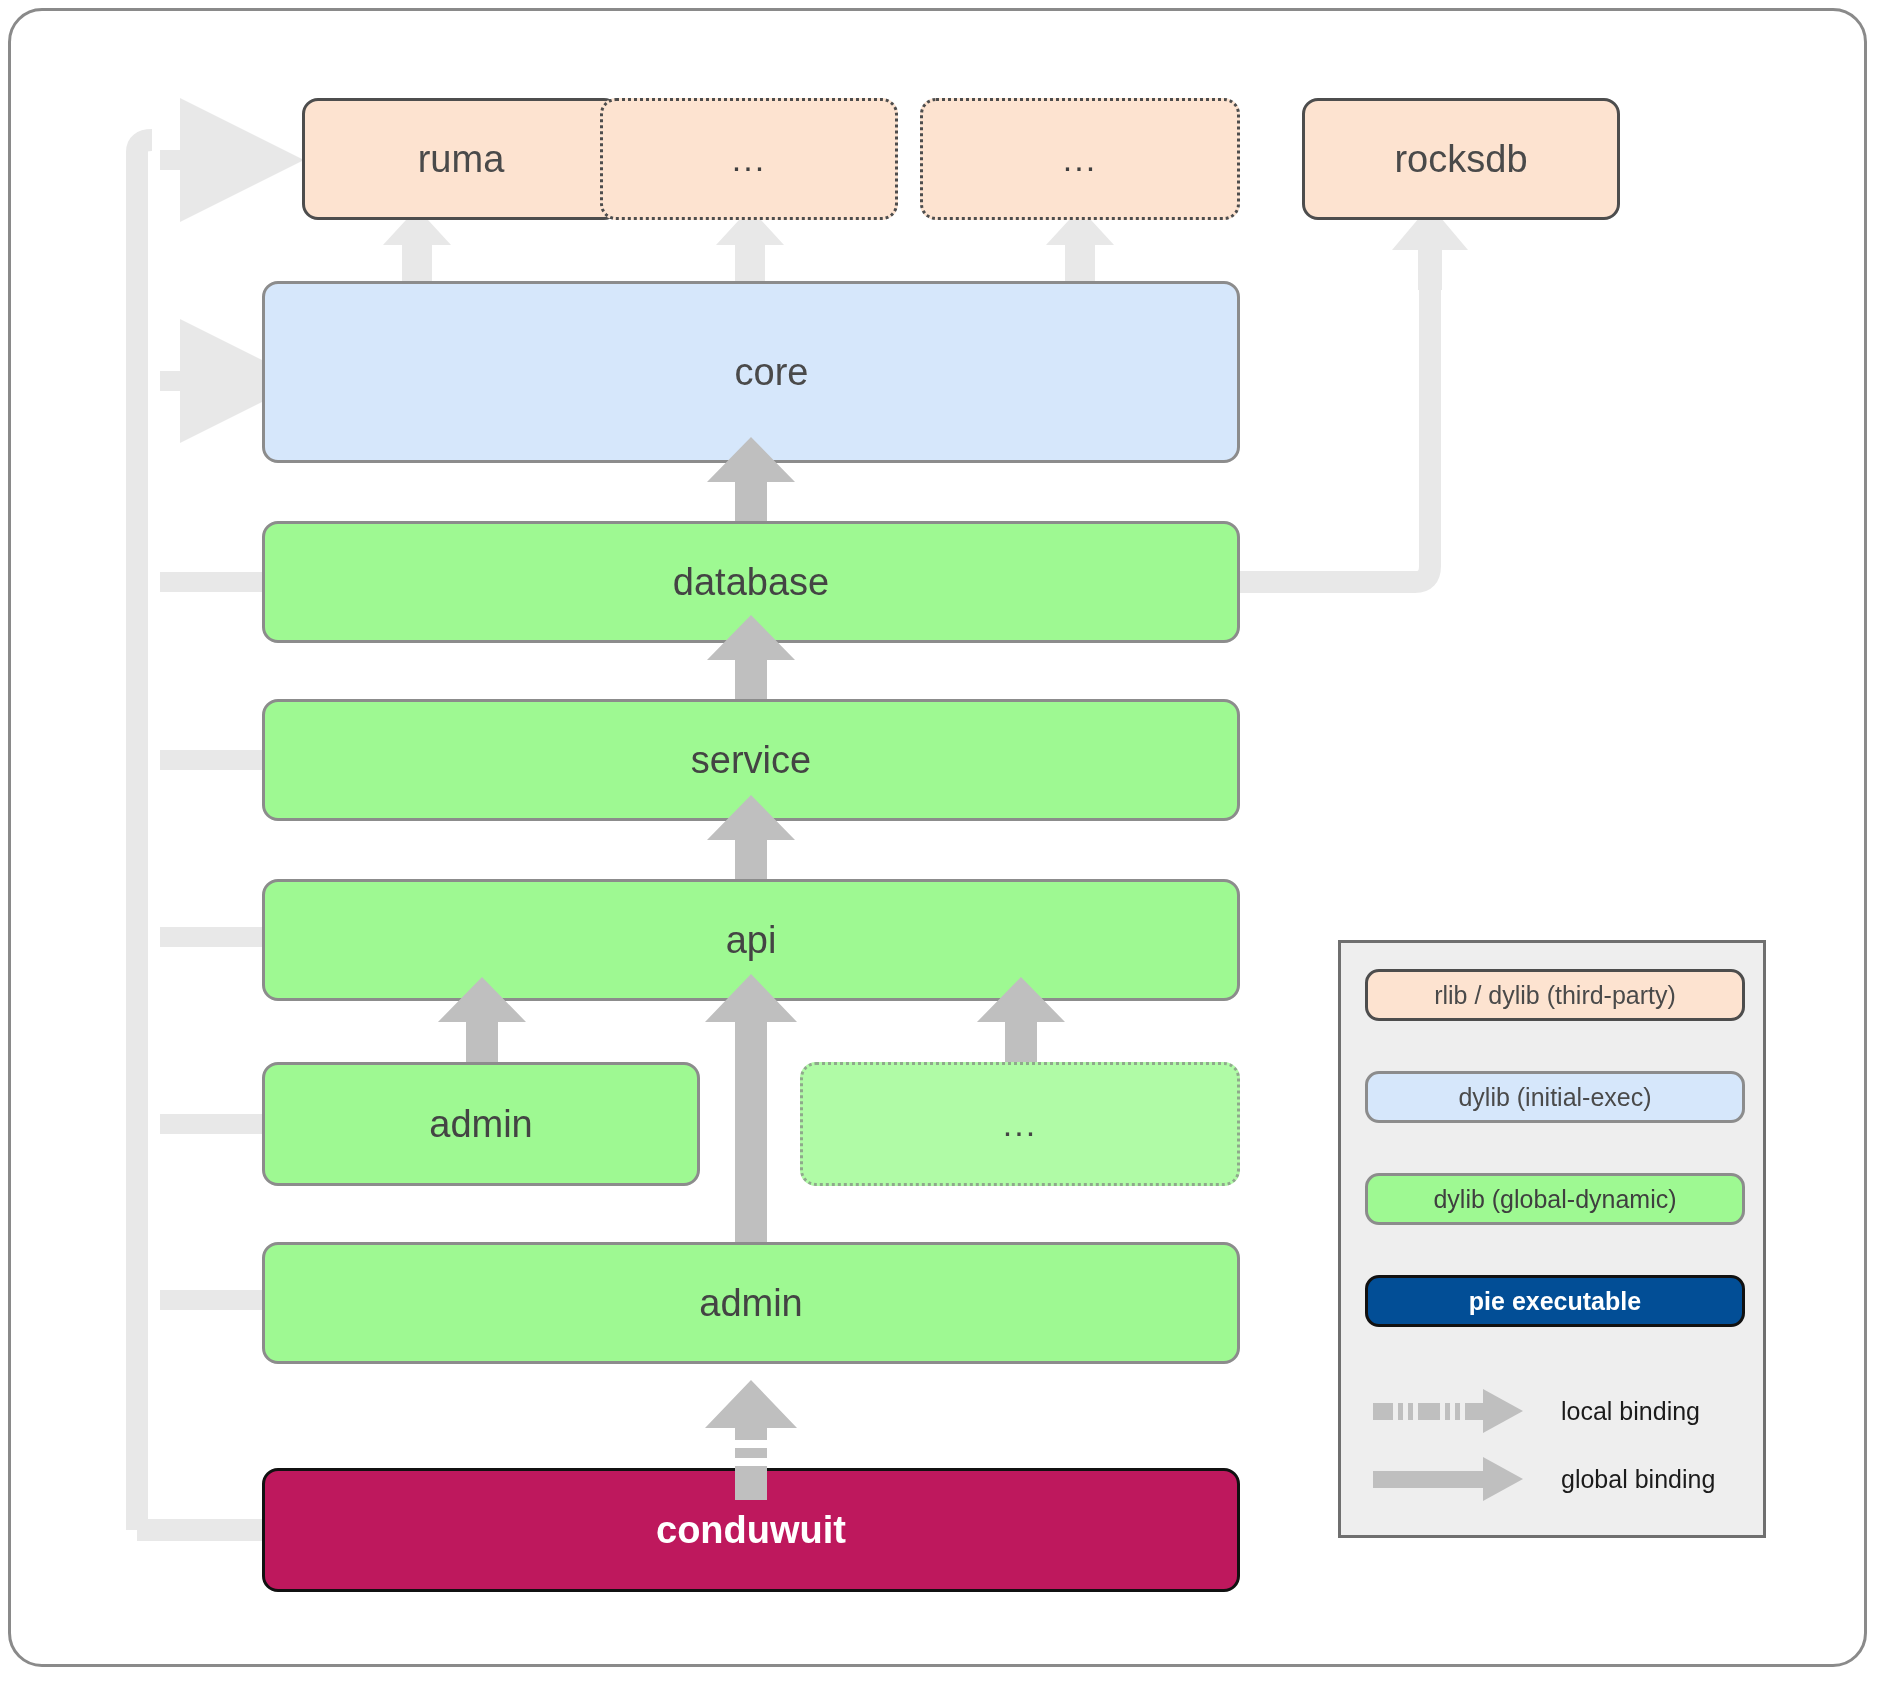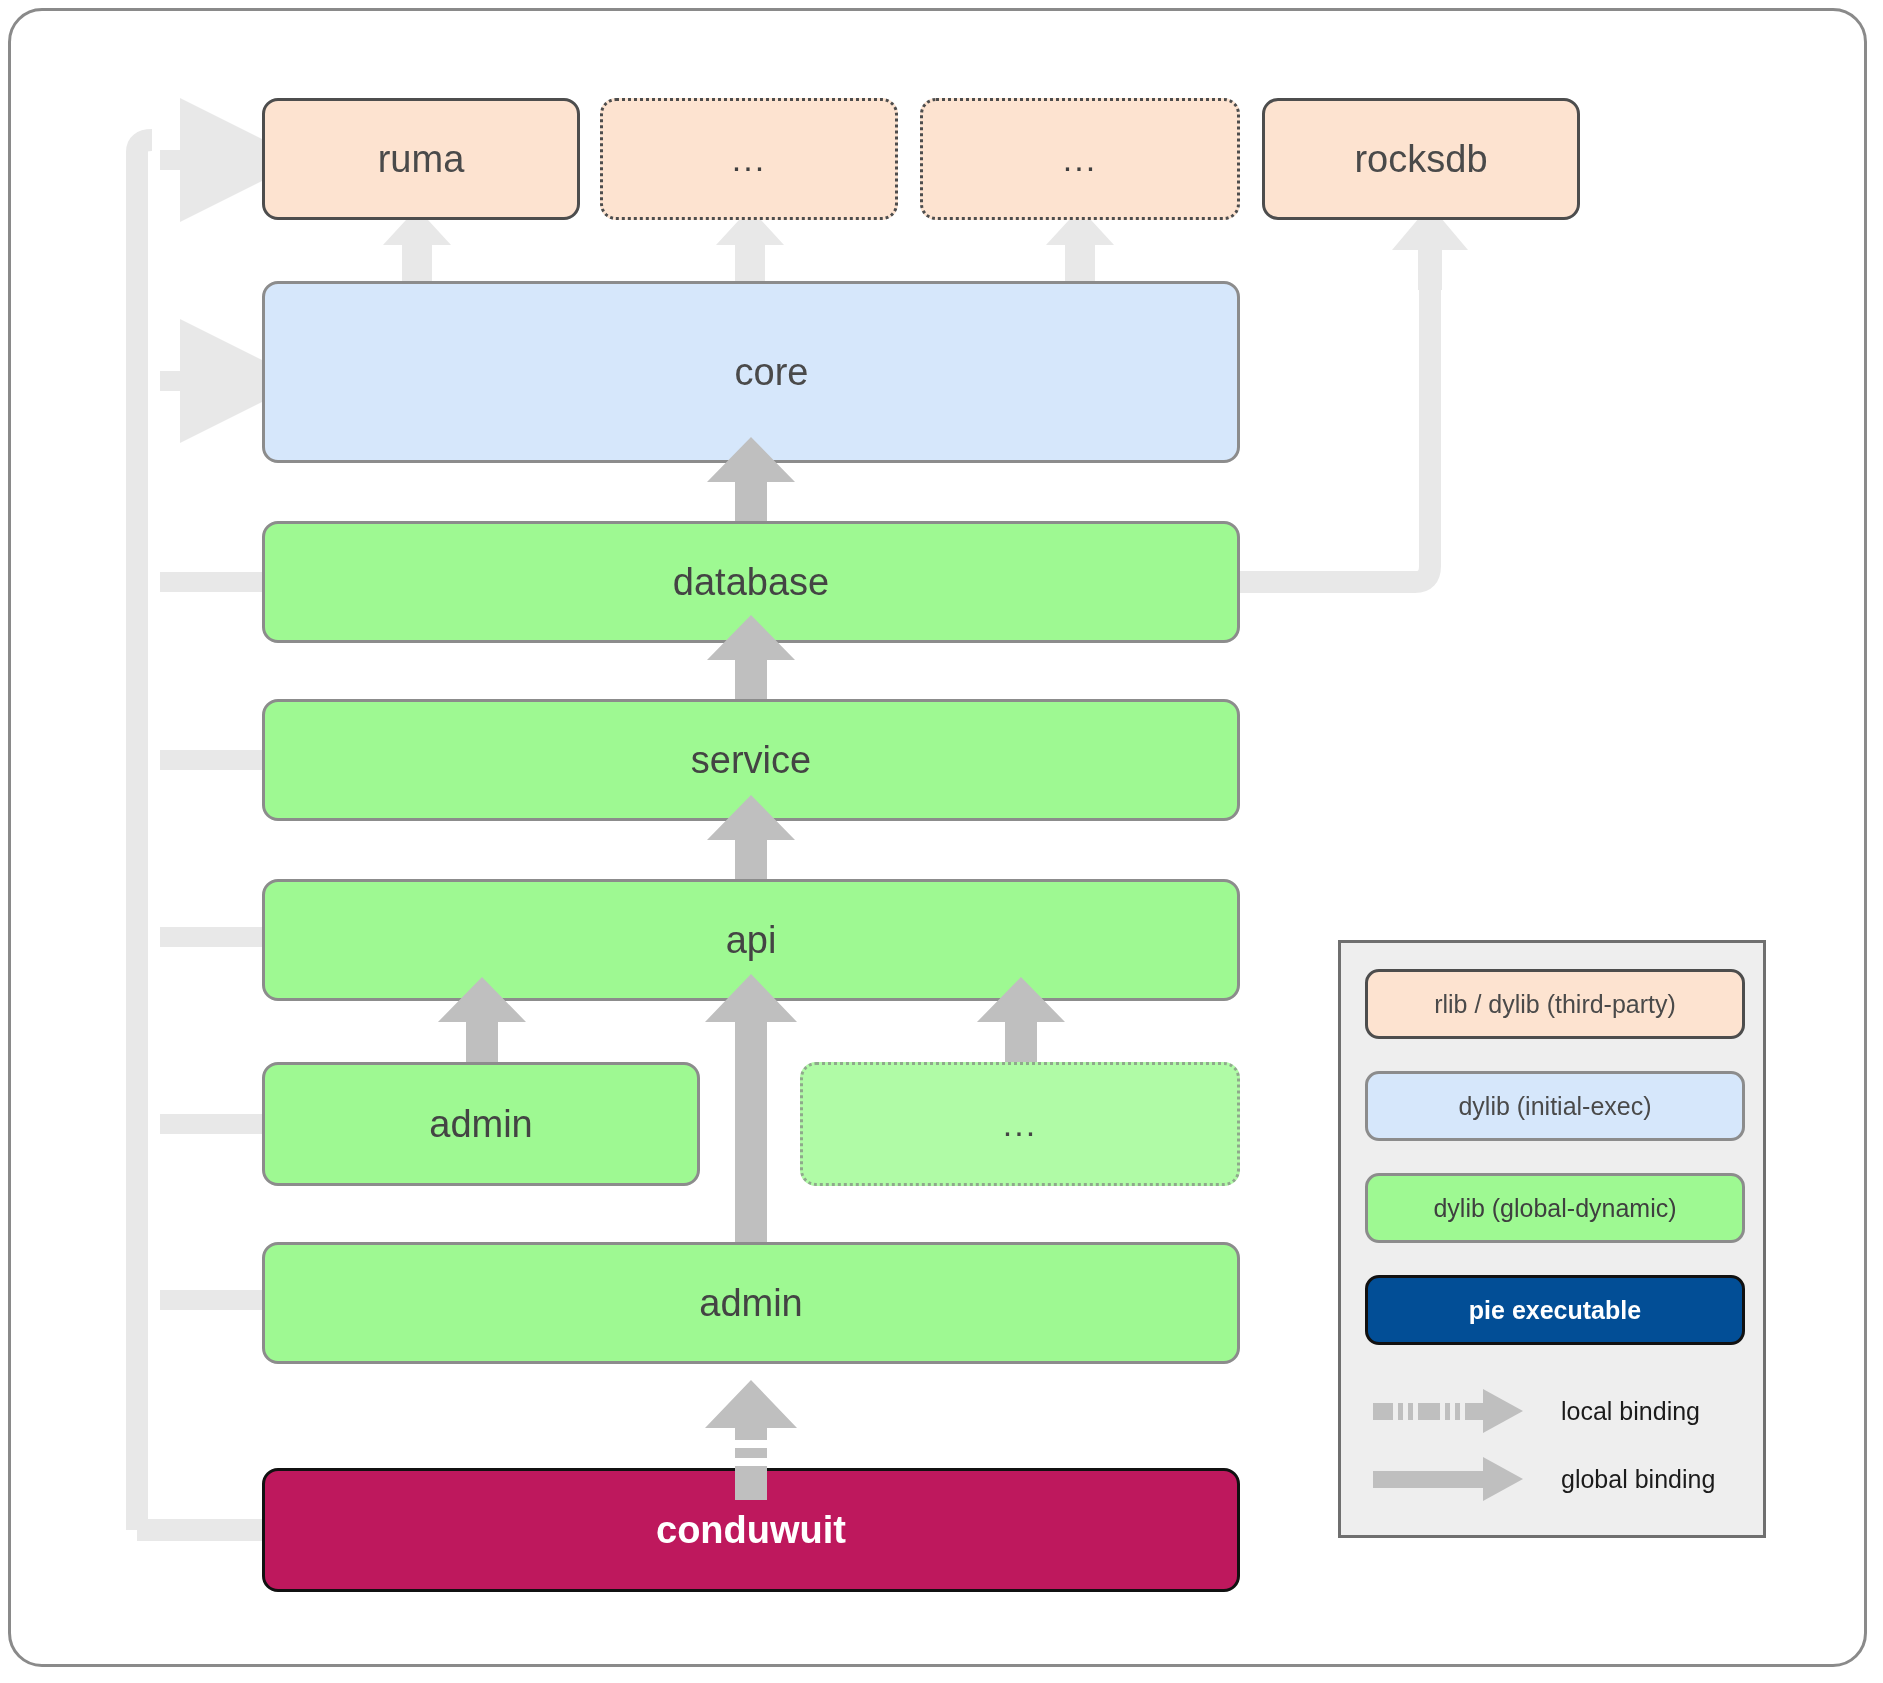--- a/index.html
+++ b/index.html
@@ -32,21 +32,21 @@
     box-sizing: border-box;
     display: flex;
     align-items: center;
     justify-content: center;
     border-radius: 16px;
     font-size: 38px;
     color: #444444;
     text-align: center;
     z-index: 6;
   }
-  .node.third { background: #fde3d0; border: 3px solid #4d4d4d; color: #4a4a4a; }
+  .node.third { background: #fde3d0; border: 3px solid #4d4d4d; color: #4a4a4a; margin-left: 40px; }
   .node.third-dotted { background: #fde3d0; border: 3px dotted #4d4d4d; color: #3f3f3f; }
   .node.initial { background: #d6e7fb; border: 3px solid #8c8c8c; color: #4a4a4a; }
   .node.global { background: #9ef992; border: 3px solid #8c8c8c; color: #444444; }
   .node.global-dotted { background: #b0fba6; border: 3px dotted #8fa98c; color: #444444; }
   .node.pie { background: #be185d; border: 3px solid #111111; color: #ffffff; font-weight: bold; text-align: right; }
   .node .dots { font-size: 34px; letter-spacing: 2px; line-height: 0.5; }
 
   
   #wires { position: absolute; left:0; top:0; width:1883px; height:1683px; z-index: 2; }
   #wires-front { position: absolute; left:0; top:0; width:1883px; height:1683px; z-index: 7; pointer-events:none; }
@@ -58,21 +58,21 @@
     width: 428px; height: 598px;
     background: #eeeeee;
     border: 3px solid #6f6f6f;
     box-sizing: border-box;
     z-index: 8;
   }
   .legend-chip {
     position: absolute;
     left: 24px;
     width: 380px;
-    height: 70px;
+    height: 52px;
     border-radius: 14px;
     box-sizing: border-box;
     display: flex;
     align-items: center;
     justify-content: center;
     font-size: 25px;
   }
   .legend-chip.third { background: #fde3d0; border: 3px solid #4d4d4d; color: #4a4a4a; }
   .legend-chip.initial { background: #d6e7fb; border: 3px solid #8c8c8c; color: #4a4a4a; }
   .legend-chip.global { background: #9ef992; border: 3px solid #8c8c8c; color: #3f3f3f; }

